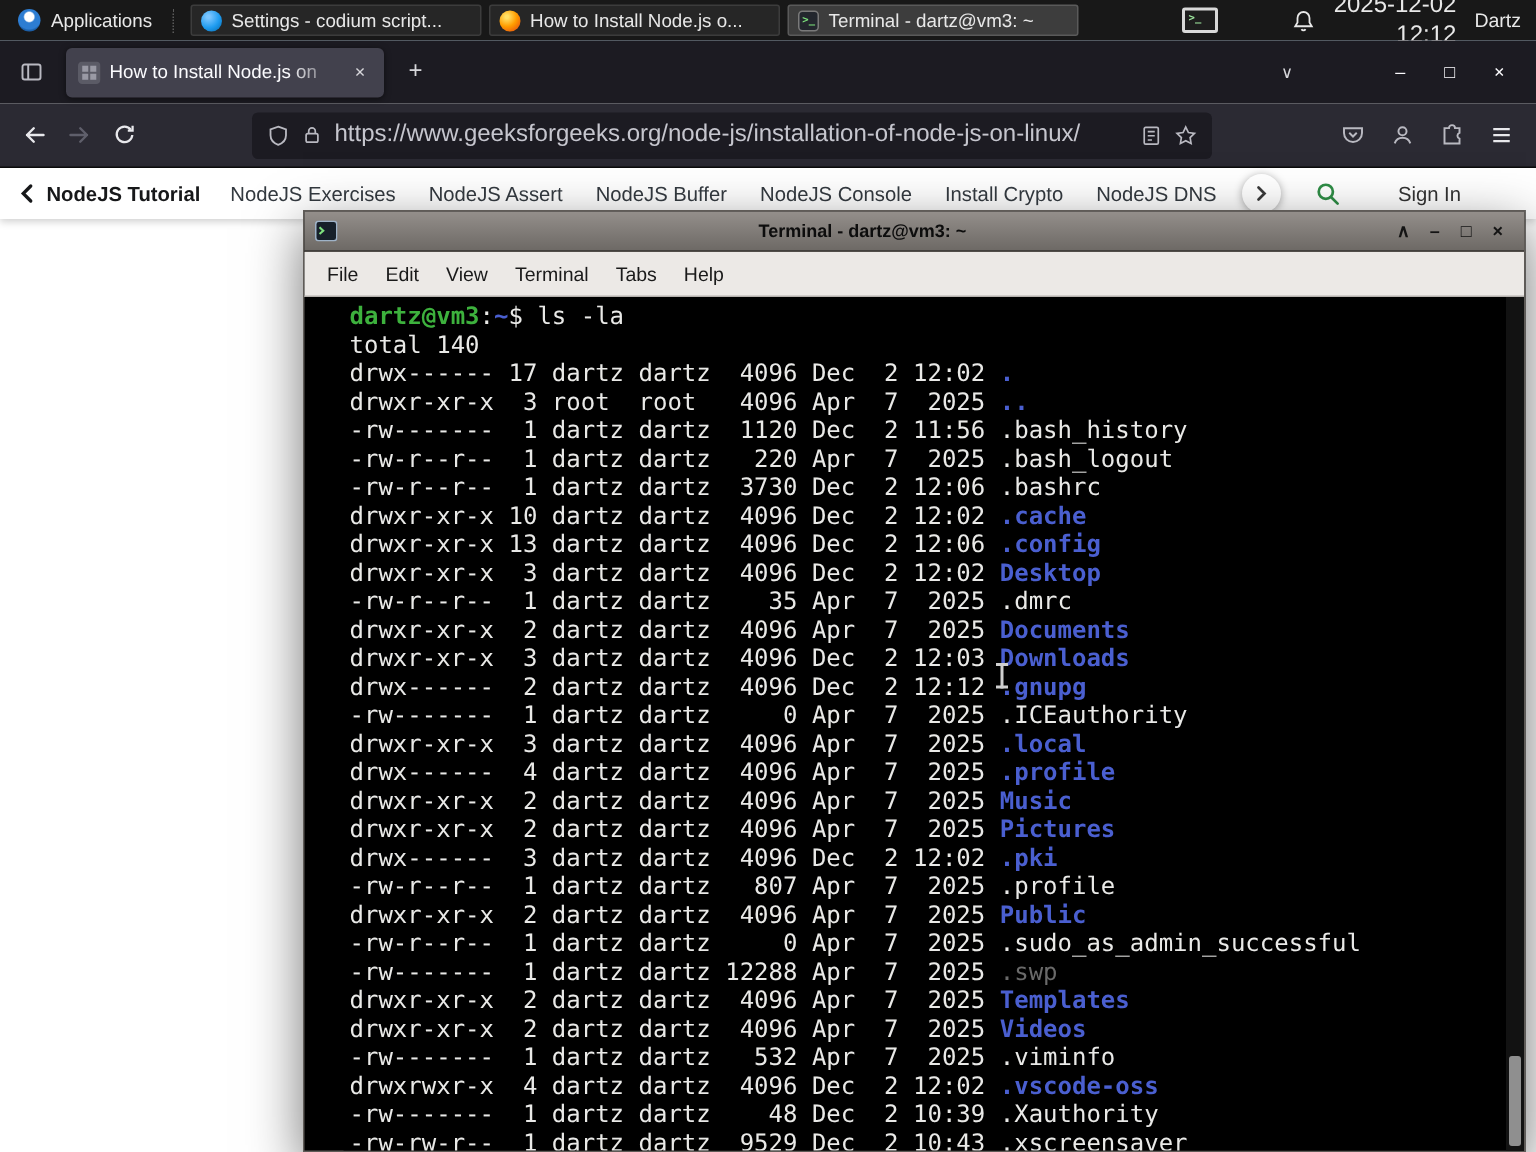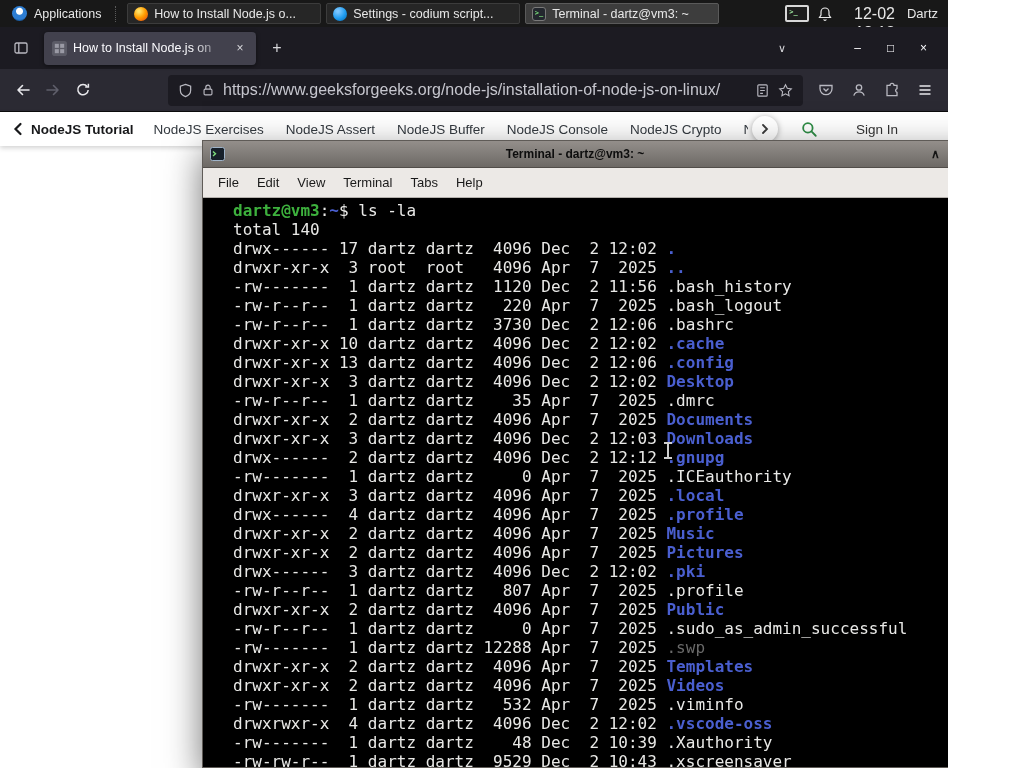--- a/index.html
+++ b/index.html
@@ -1,16 +1,16 @@
 <!DOCTYPE html>
 <html><head>
 <meta charset="utf-8">
 <style>
   html,body{margin:0;padding:0;}
-  .screen{position:relative;width:948px;height:768px;overflow:hidden;background:#0c4a6e;
+  .screen{position:relative;width:1024px;height:768px;overflow:hidden;background:#0c4a6e;
           font-family:"Liberation Sans",sans-serif;-webkit-font-smoothing:antialiased;}
 
   
   .taskbar{position:absolute;left:0;top:0;right:0;height:27px;background:#181818;color:#e8e8e8;
            display:flex;align-items:center;padding:0 8px;gap:8px;font-size:12.5px;box-sizing:border-box;}
   .apps{display:flex;align-items:center;gap:7px;padding:0 4px;height:100%;}
   .apps-ico{width:15px;height:15px;border-radius:50%;background:radial-gradient(circle at 50% 35%,#ffffff 0 3px,#2d7dd2 4px 8px,#1b5fa8 9px);flex:0 0 auto;}
   .tb-sep{width:1px;height:16px;border-left:1px dotted #5a5a5a;margin:0 2px;}
   .tb-wins{display:flex;gap:5px;}
   .tb-win{width:194px;height:21px;display:flex;align-items:center;gap:6px;padding:0 6px;box-sizing:border-box;
@@ -94,26 +94,26 @@
 <div class="screen">
 
   <div class="taskbar">
     <div class="apps">
       <span class="apps-ico"></span>
       <span>Applications</span>
     </div>
     <div class="tb-sep"></div>
     <div class="tb-wins" id="tb-windows">
         <div class="tb-win">
+          <span class="tb-ico ico-codium"></span>
+          <span class="tb-title">Settings - codium script...</span>
+        </div>
+        <div class="tb-win">
           <span class="tb-ico ico-firefox"></span>
           <span class="tb-title">How to Install Node.js o...</span>
-        </div>
-        <div class="tb-win">
-          <span class="tb-ico ico-codium"></span>
-          <span class="tb-title">Settings - codium script...</span>
         </div>
         <div class="tb-win active">
           <span class="tb-ico ico-terminal"></span>
           <span class="tb-title">Terminal - dartz@vm3: ~</span>
         </div>
       </div>
     <div class="tray">
       <span class="mini-term"></span>
     </div>
     <div class="tb-right">
@@ -239,21 +239,21 @@
               <path d="M8.5 2L3.5 7l5 5" fill="none" stroke="#17181a" stroke-width="2.2" stroke-linecap="round"></path>
             </svg>
         </span>
         <span>NodeJS Tutorial</span>
       </div>
       <div class="gfg-links" id="site-links">
           <span class="gfg-link">NodeJS Exercises</span>
           <span class="gfg-link">NodeJS Assert</span>
           <span class="gfg-link">NodeJS Buffer</span>
           <span class="gfg-link">NodeJS Console</span>
-          <span class="gfg-link">NodeJS Crypto</span>
+          <span class="gfg-link">Install Crypto</span>
           <span class="gfg-link">NodeJS DNS</span>
         </div>
       <span class="nav-circle">
         <svg width="10" height="12" viewBox="0 0 10 12">
             <path d="M3 2l4 4-4 4" fill="none" stroke="#3a3a3a" stroke-width="1.8" stroke-linecap="round"></path>
           </svg>
       </span>
       <span class="gfg-search">
         <svg width="18" height="18" viewBox="0 0 16 16">
             <circle cx="7" cy="7" r="4.2" fill="none" stroke="#2f8d46" stroke-width="1.6"></circle>

